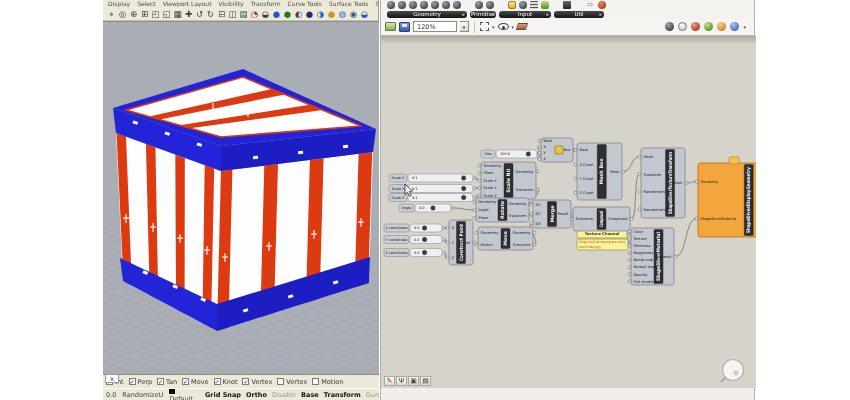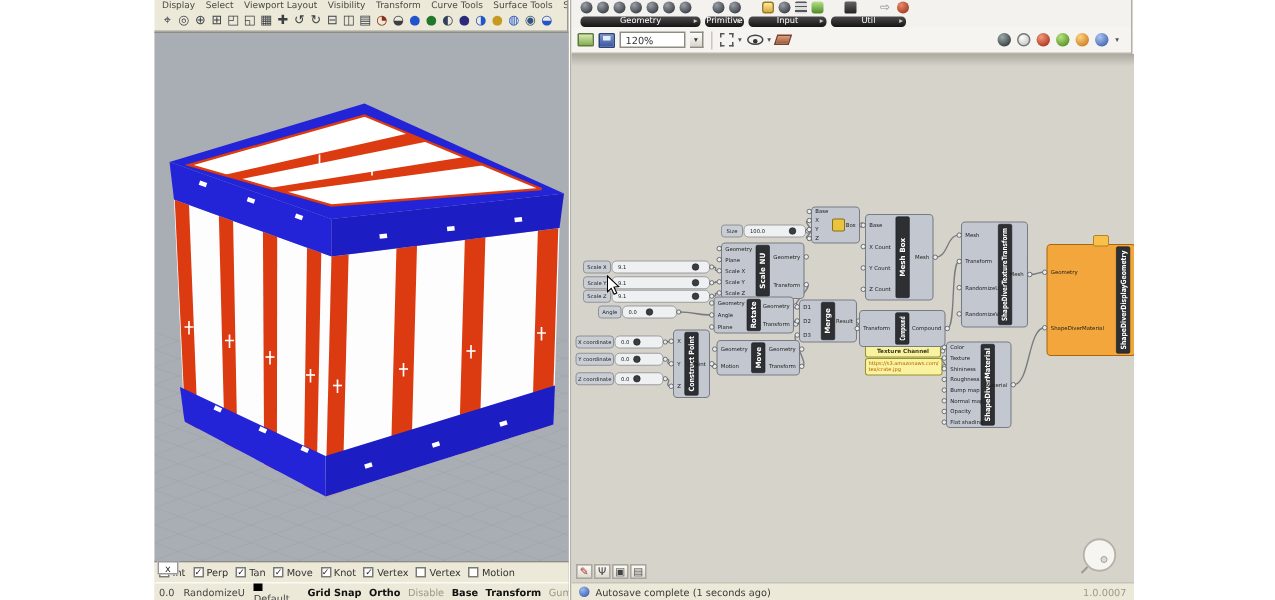--- a/index.html
+++ b/index.html
@@ -580,19 +580,14 @@
           <path d="M24,148 l0,10.5 l2.5,-2.3 l1.9,4 l1.8,-0.9 l-1.9,-3.9 l3.2,-0.4 z" fill="#ffffff" stroke="#000000" stroke-width="0.7"></path>
         </svg>
       <div class="gh-minibar">
         <span class="mb-btn red">✎</span>
         <span class="mb-btn">Ψ</span>
         <span class="mb-btn">▣</span>
         <span class="mb-btn">▤</span>
       </div>
     </div>
 
-    <div class="gh-status">
-      <span class="status-orb"></span>
-      <span>Autosave complete (1 seconds ago)</span>
-      <span class="gh-version">1.0.0007</span>
-    </div>
   </div>
 </div>
 
 </body></html>

